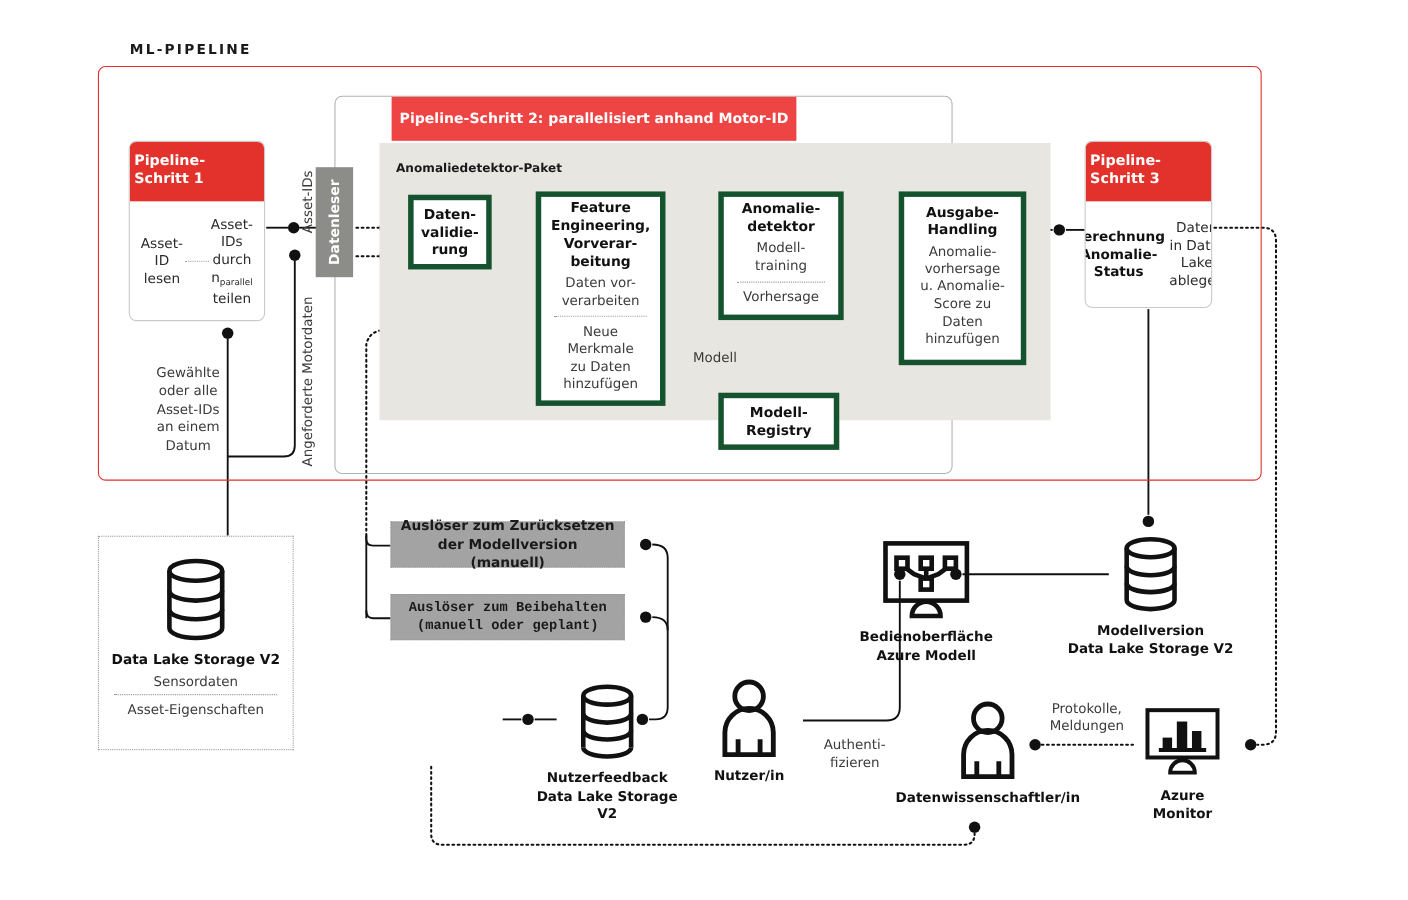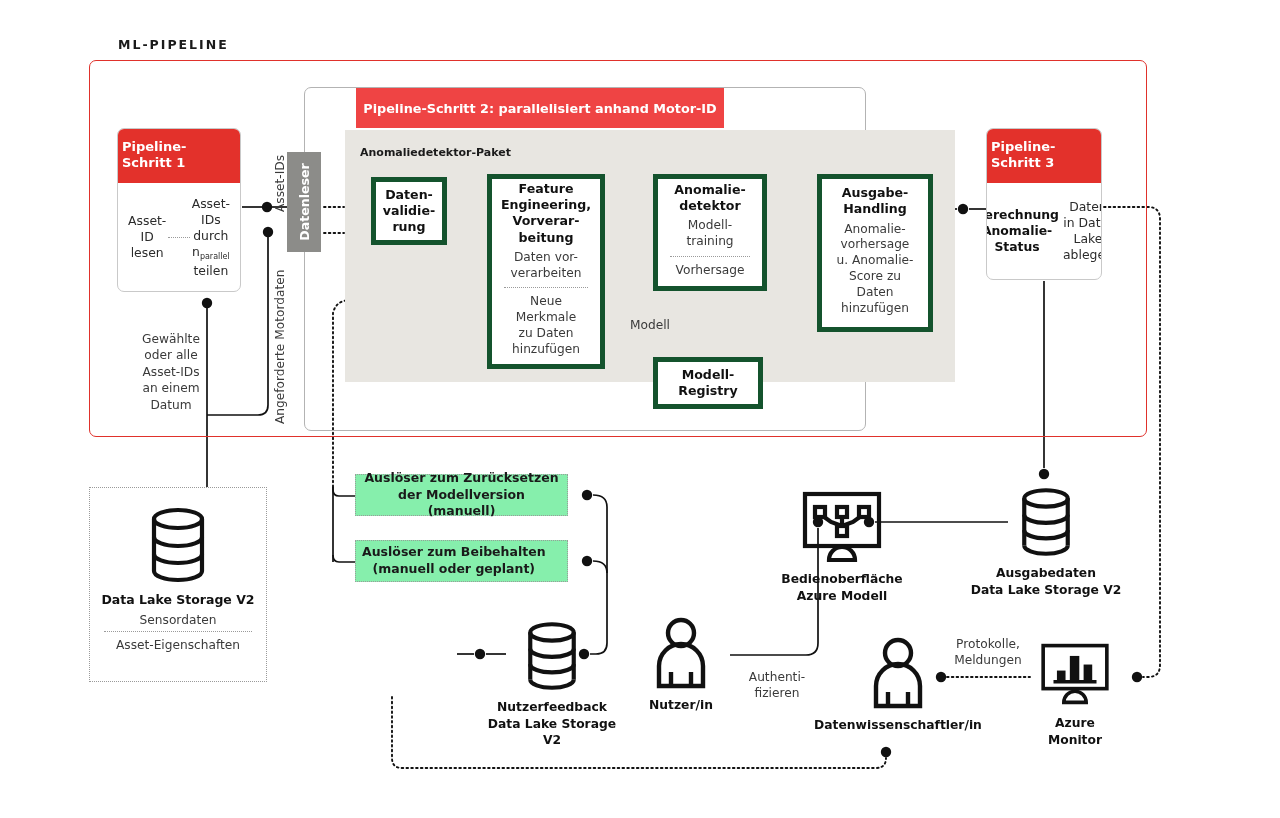--- a/index.html
+++ b/index.html
@@ -103,26 +103,26 @@
   #lbl-motordaten{left:273px;top:424px;}
 
   
   .ftext{font-size:12.2px;color:#3a3a3a;text-align:center;line-height:1.35;}
   #lbl-gewaehlte{left:126px;top:331px;width:90px;}
   #lbl-auth{left:736px;top:636px;width:82px;margin-top:33px;}
   #lbl-protokolle{left:938px;top:636px;width:100px;}
 
   
   .dbox{
-    border:1.6px dotted #9a9a9a;background:#86efac;
-    display:flex;align-items:center;text-align:center;
+    border:1.6px dotted #9a9a9a;background:#a3a3a3;
+    display:flex;align-items:center;justify-content:center;text-align:center;
     font-size:12.5px;font-weight:700;color:#1a1a1a;line-height:1.35;padding:6px;
   }
   #trigger-reset{left:355px;top:474px;width:213px;height:42px;}
-  #trigger-keep{left:355px;top:540px;width:213px;height:42px;}
+  #trigger-keep{left:355px;top:540px;width:213px;height:42px;font-family:Liberation Mono, monospace;}
 
   
   #datalake-box{
     left:89px;top:487px;width:178px;height:195px;
     border:1.6px dotted #9a9a9a;background:#fff;
     display:flex;flex-direction:column;align-items:center;justify-content:flex-start;
     padding-top:18px;
   }
   #datalake-box .dl-title{font-size:12.5px;font-weight:700;color:#111;margin-top:8px;}
   #datalake-box .dl-sub{font-size:12.2px;color:#3a3a3a;padding:6px 0 4px;}
@@ -380,21 +380,21 @@
       <g fill="none" stroke="#111" stroke-width="4.6">
         <ellipse cx="32" cy="13" rx="24" ry="9"></ellipse>
         <path d="M8,13 V65"></path>
           <path d="M56,13 V65"></path>
         <path d="M8,65 a24,9 0 0 0 48,0"></path>
         <path d="M8,31 a24,9 0 0 0 48,0"></path>
         <path d="M8,48 a24,9 0 0 0 48,0"></path>
       </g>
     </svg>
     <div class="caption">
-      <span>Ausgabedaten</span><br>
+      <span>Modellversion</span><br>
       <span>Data Lake Storage V2</span>
     </div>
   </div>
 
   <div class="abs iconwrap" id="ic-azuremon">
     <svg width="74" height="68" viewBox="0 0 86 74">
       <g fill="none" stroke="#111" stroke-width="4.2">
         <rect x="6" y="4" width="74" height="50"></rect>
         <path d="M18,46 H68"></path>
       </g>

